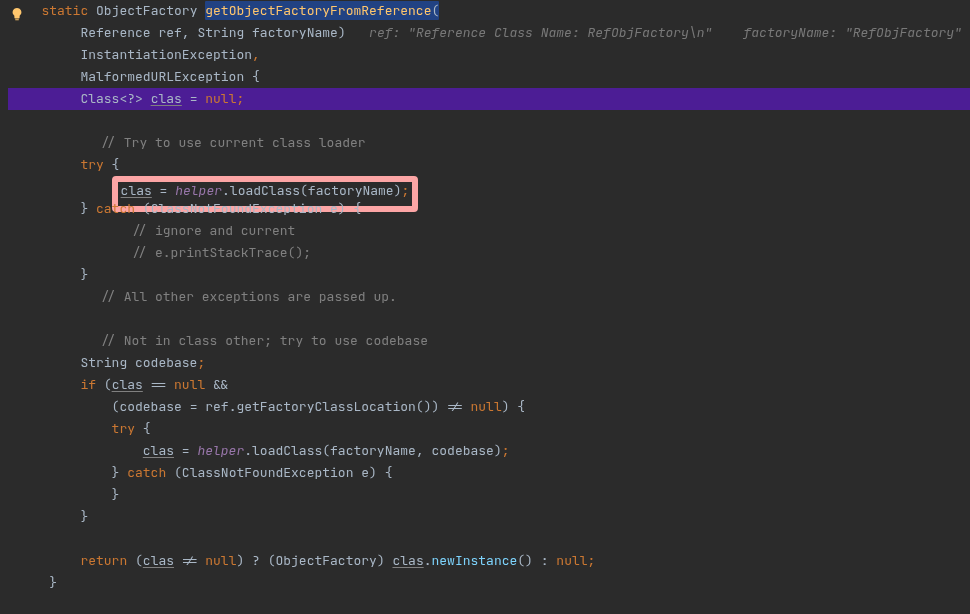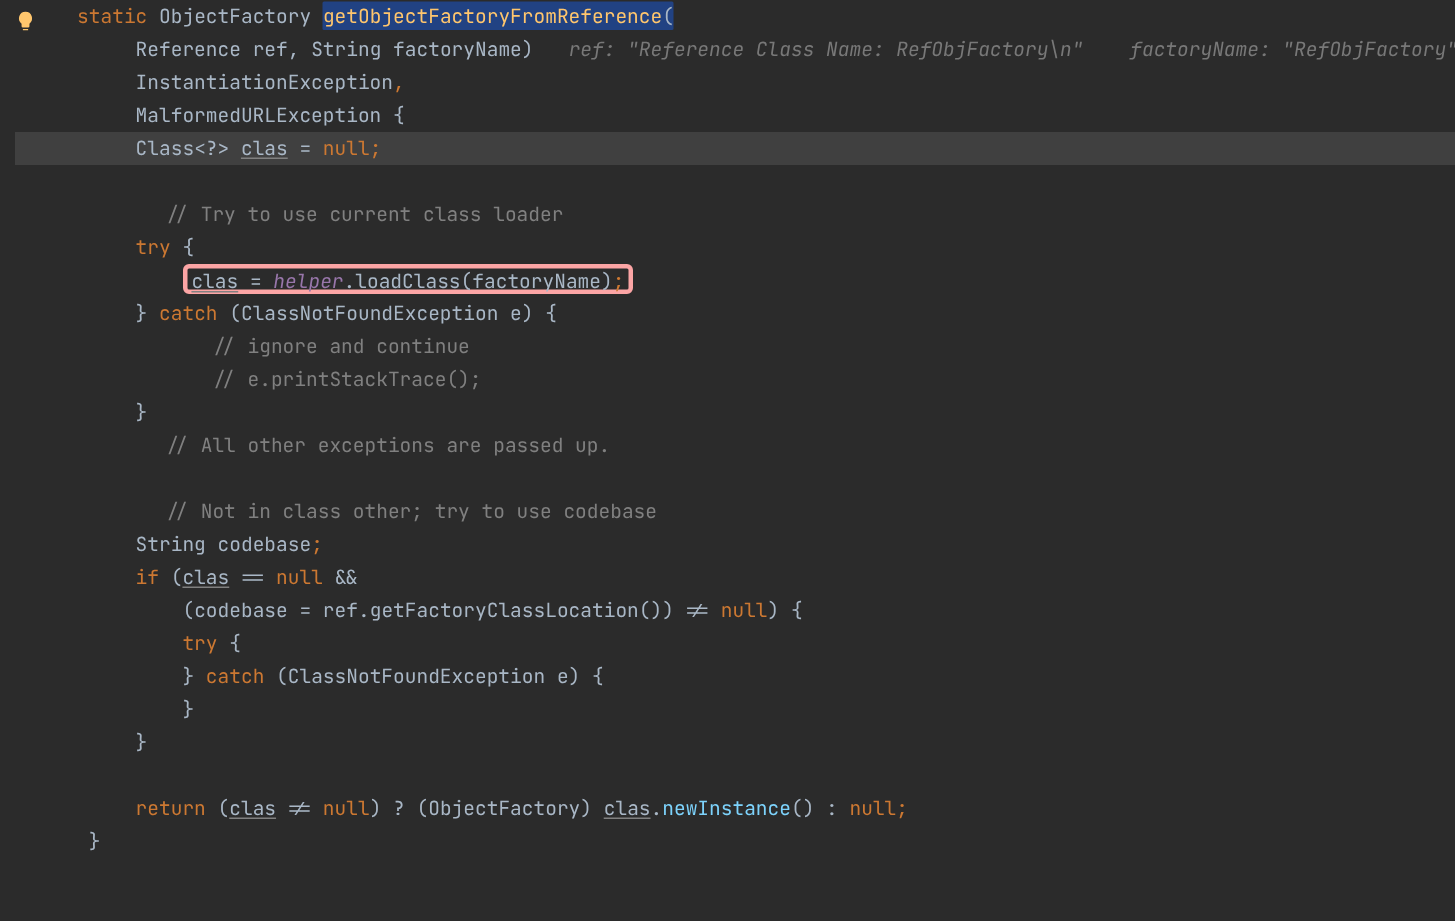--- a/index.html
+++ b/index.html
@@ -10,62 +10,61 @@
       line-height: 22px;
       color: #a9b7c6;
       overflow: hidden;
       width: 970px;
       height: 614px;
     }
     .editor {
       position: relative;
       width: 100%;
       height: 100%;
-      padding-left: 10px;
     }
     .gutter-bulb {
       position: absolute;
       left: 10px;
       top: 6px;
       width: 12px;
       height: 12px;
       color: #ffc66d;
     }
     .line {
       white-space: pre;
       padding-left: 18px;
       height: 22px;
     }
     .line.hl-selected {
-      background: #404040;
+      background: #4c1d95;
     }
     .line.hl-method-name .method-name-bg {
       background: #214283;
       border-radius: 1px;
       padding: 1px 0;
     }
     .kw { color: #cc7832; }
     .type { color: #a9b7c6; }
     .ident { color: #a9b7c6; }
     .ident-u { color: #a9b7c6; text-decoration: underline; text-decoration-color: #808080; text-underline-offset: 2px; }
     .method { color: #ffc66d; }
     .method-u { color: #7dd3fc; text-decoration-color: #808080; text-underline-offset: 2px; }
     .static-ital { color: #9876aa; font-style: italic; }
     .paren { color: #a9b7c6; }
     .brace { color: #a9b7c6; }
     .semi { color: #cc7832; }
     .kwnull { color: #cc7832; }
     .comment { color: #808080; margin-left: 20px; }
     .hint { color: #787878; font-style: italic; }
     .redbox {
-      border: 3px solid #fca5a5;
+      border: 6px solid #fca5a5;
       border-radius: 4px;
       padding: 0 3px;
       display: inline-block;
-      height: 20px;
+      height: 36px;
       line-height: 18px;
     }
     .indent { display: inline-block; }
     .left-stripe {
       position: absolute;
       left: 0;
       top: 0;
       width: 8px;
       height: 100%;
       background: #2b2b2b;
@@ -96,40 +95,41 @@
   <div class="line">&nbsp;</div>
 
   <div class="line"><span class="indent">        </span><span class="comment">// Try to use current class loader</span></div>
 
   <div class="line"><span class="indent">        </span><span class="kw">try</span><span class="brace"> {</span></div>
 
   <div class="line"><span class="indent">            </span><span class="redbox"><span class="ident-u">clas</span><span> = </span><span class="static-ital">helper</span><span>.</span><span class="ident">loadClass</span><span class="paren">(</span><span class="ident">factoryName</span><span class="paren">)</span><span class="semi">;</span></span></div>
 
   <div class="line"><span class="indent">        </span><span class="brace">}</span><span class="kw"> catch </span><span class="paren">(</span><span class="type">ClassNotFoundException</span><span class="ident"> e</span><span class="paren">)</span><span class="brace"> {</span></div>
 
-  <div class="line"><span class="indent">            </span><span class="comment">// ignore and continue</span></div>
+  <div class="line"><span class="indent">            </span><span class="comment">// ignore and current</span></div>
 
   <div class="line"><span class="indent">            </span><span class="comment">// e.printStackTrace();</span></div>
 
   <div class="line"><span class="indent">        </span><span class="brace">}</span></div>
 
   <div class="line"><span class="indent">        </span><span class="comment">// All other exceptions are passed up.</span></div>
 
   <div class="line">&nbsp;</div>
 
   <div class="line"><span class="indent">        </span><span class="comment">// Not in class other; try to use codebase</span></div>
 
   <div class="line"><span class="indent">        </span><span class="type">String</span><span class="ident"> codebase</span><span class="semi">;</span></div>
 
   <div class="line"><span class="indent">        </span><span class="kw">if</span><span class="paren"> (</span><span class="ident-u">clas</span><span> == </span><span class="kwnull">null</span><span> &amp;&amp;</span></div>
 
   <div class="line"><span class="indent">            </span><span class="paren">(</span><span class="ident">codebase</span><span> = </span><span class="ident">ref</span><span>.</span><span class="ident">getFactoryClassLocation</span><span class="paren">()</span><span class="paren">)</span><span> != </span><span class="kwnull">null</span><span class="paren">)</span><span class="brace"> {</span></div>
 
   <div class="line"><span class="indent">            </span><span class="kw">try</span><span class="brace"> {</span></div>
 
+  <div class="line"><span class="indent">                </span><span class="ident-u">clas</span><span> = </span><span class="static-ital">helper</span><span>.</span><span class="ident">loadClass</span><span class="paren">(</span><span class="ident">factoryName</span><span>, </span><span class="ident">codebase</span><span class="paren">)</span><span class="semi">;</span></div>
 
   <div class="line"><span class="indent">            </span><span class="brace">}</span><span class="kw"> catch </span><span class="paren">(</span><span class="type">ClassNotFoundException</span><span class="ident"> e</span><span class="paren">)</span><span class="brace"> {</span></div>
 
   <div class="line"><span class="indent">            </span><span class="brace">}</span></div>
 
   <div class="line"><span class="indent">        </span><span class="brace">}</span></div>
 
   <div class="line">&nbsp;</div>
 
   <div class="line"><span class="indent">        </span><span class="kw">return</span><span class="paren"> (</span><span class="ident-u">clas</span><span> != </span><span class="kwnull">null</span><span class="paren">)</span><span> ? </span><span class="paren">(</span><span class="type">ObjectFactory</span><span class="paren">) </span><span class="ident-u">clas</span><span>.</span><span class="method-u">newInstance</span><span class="paren">()</span><span> : </span><span class="kwnull">null</span><span class="semi">;</span></div>

